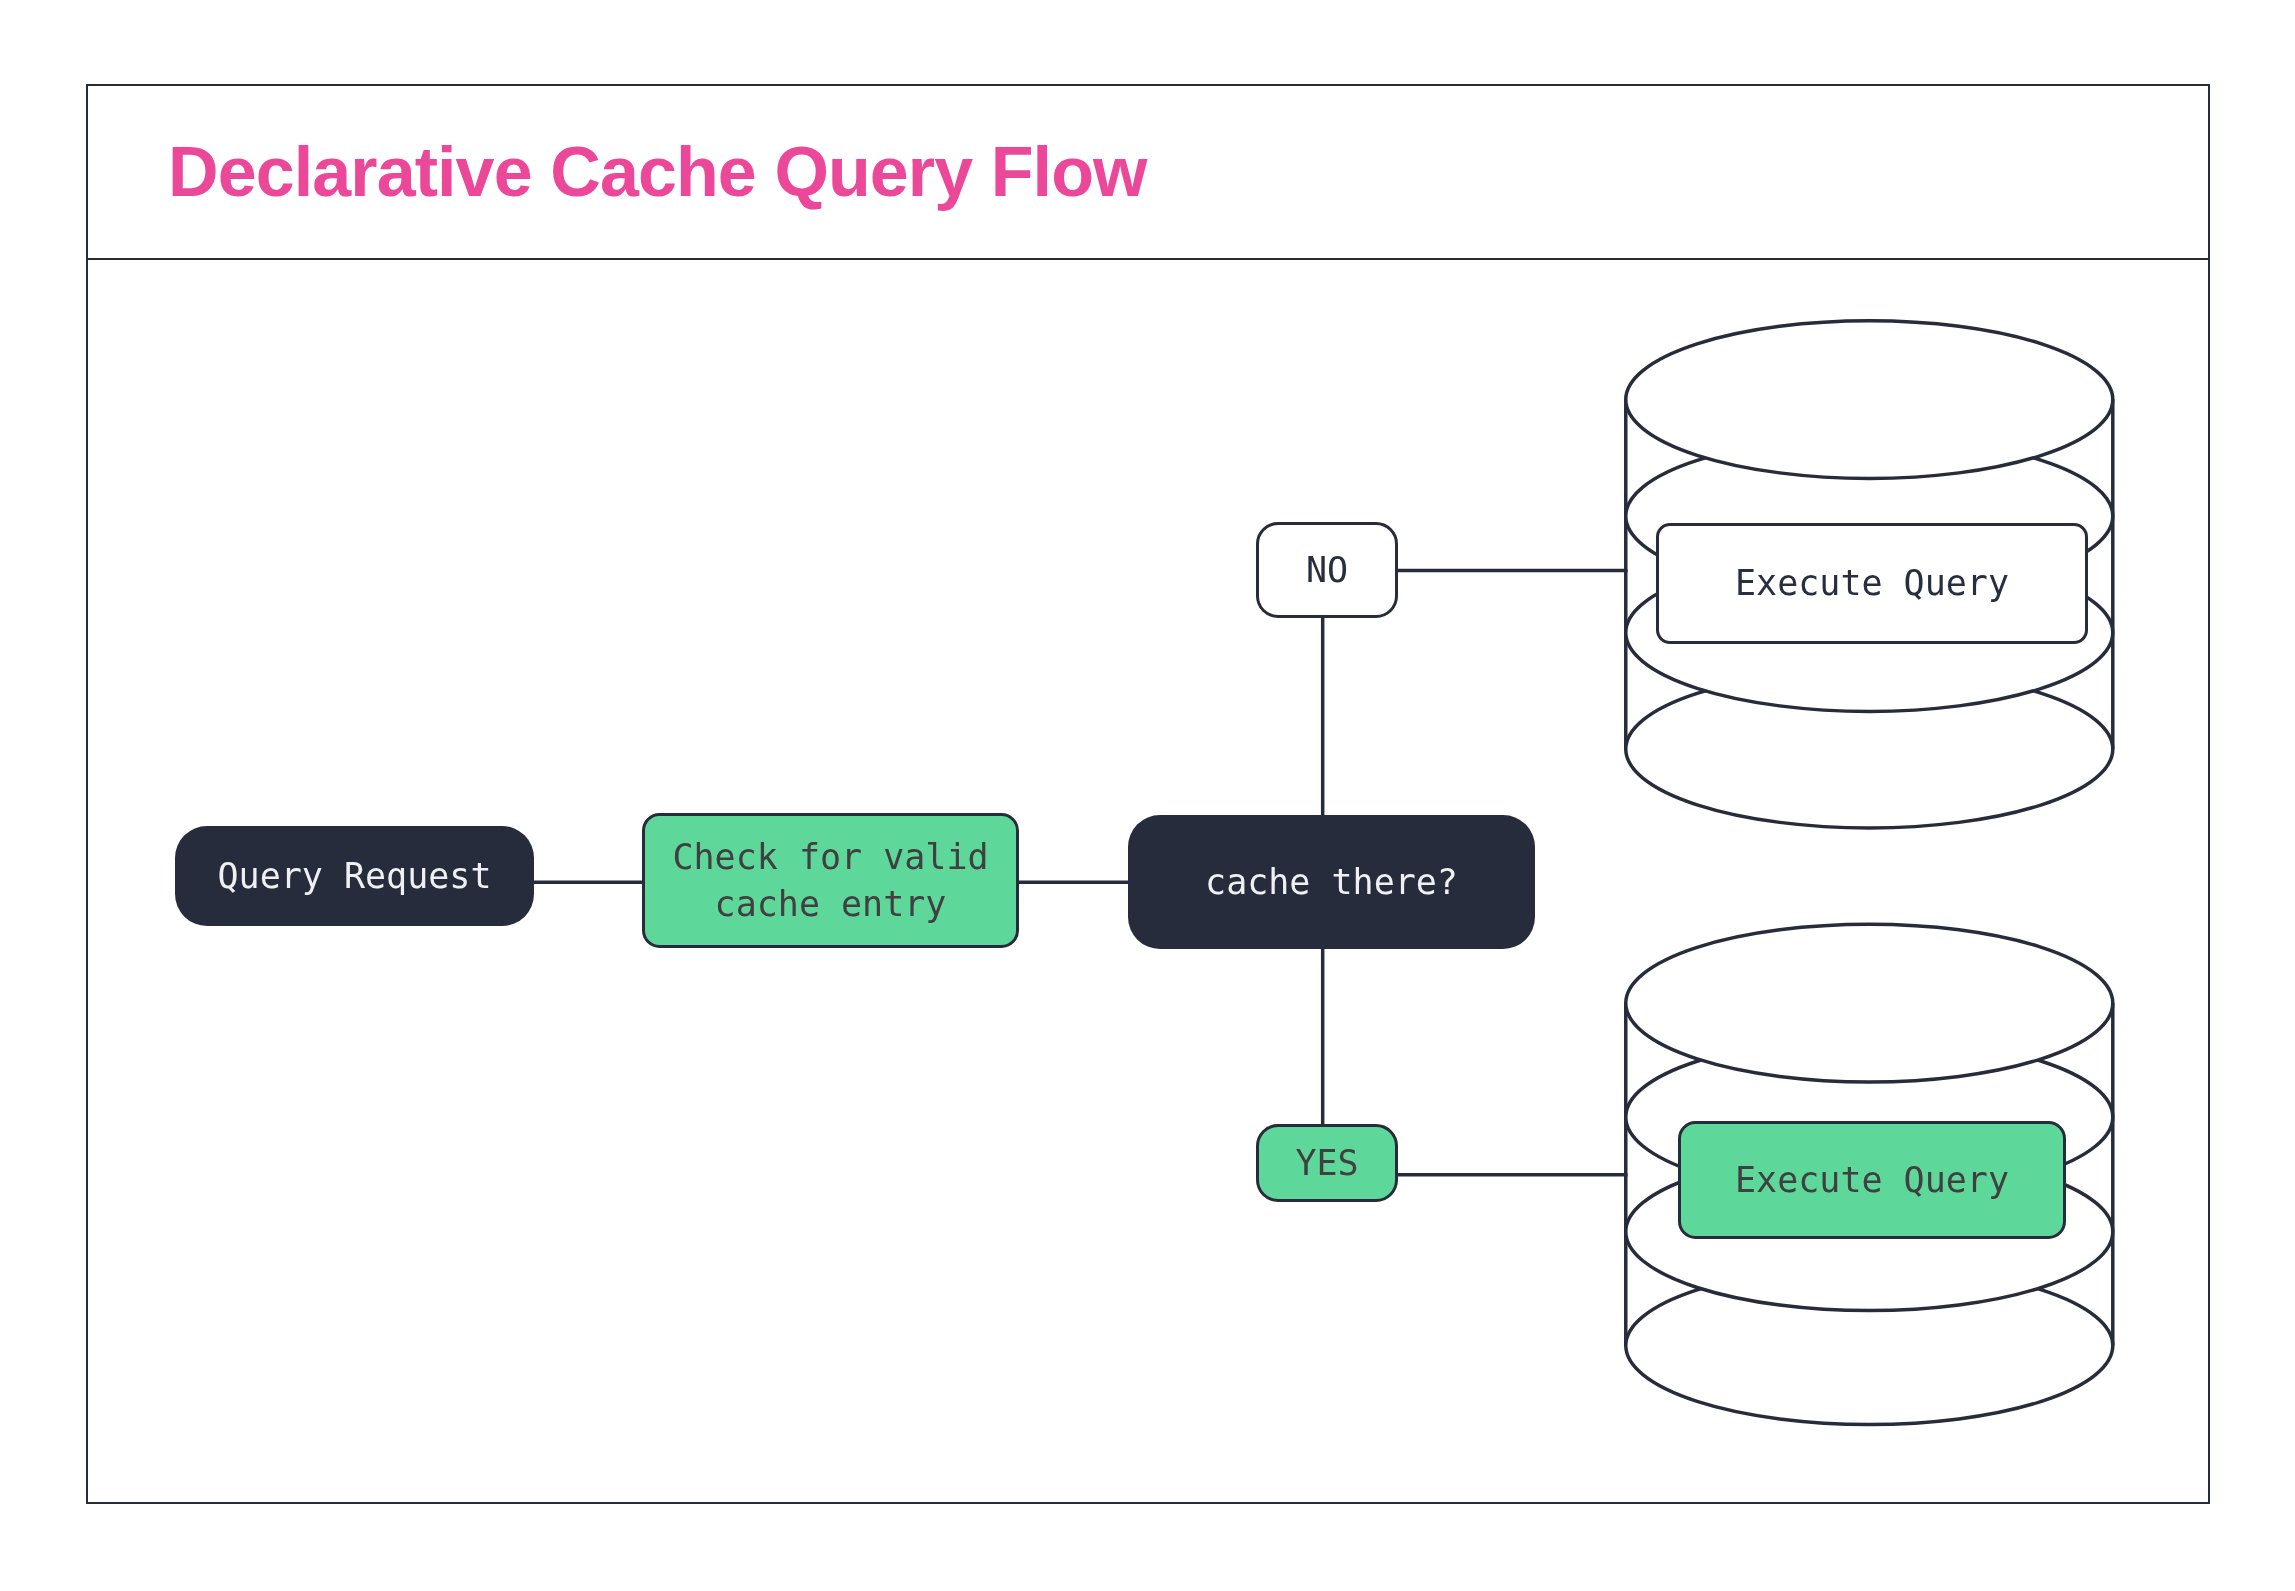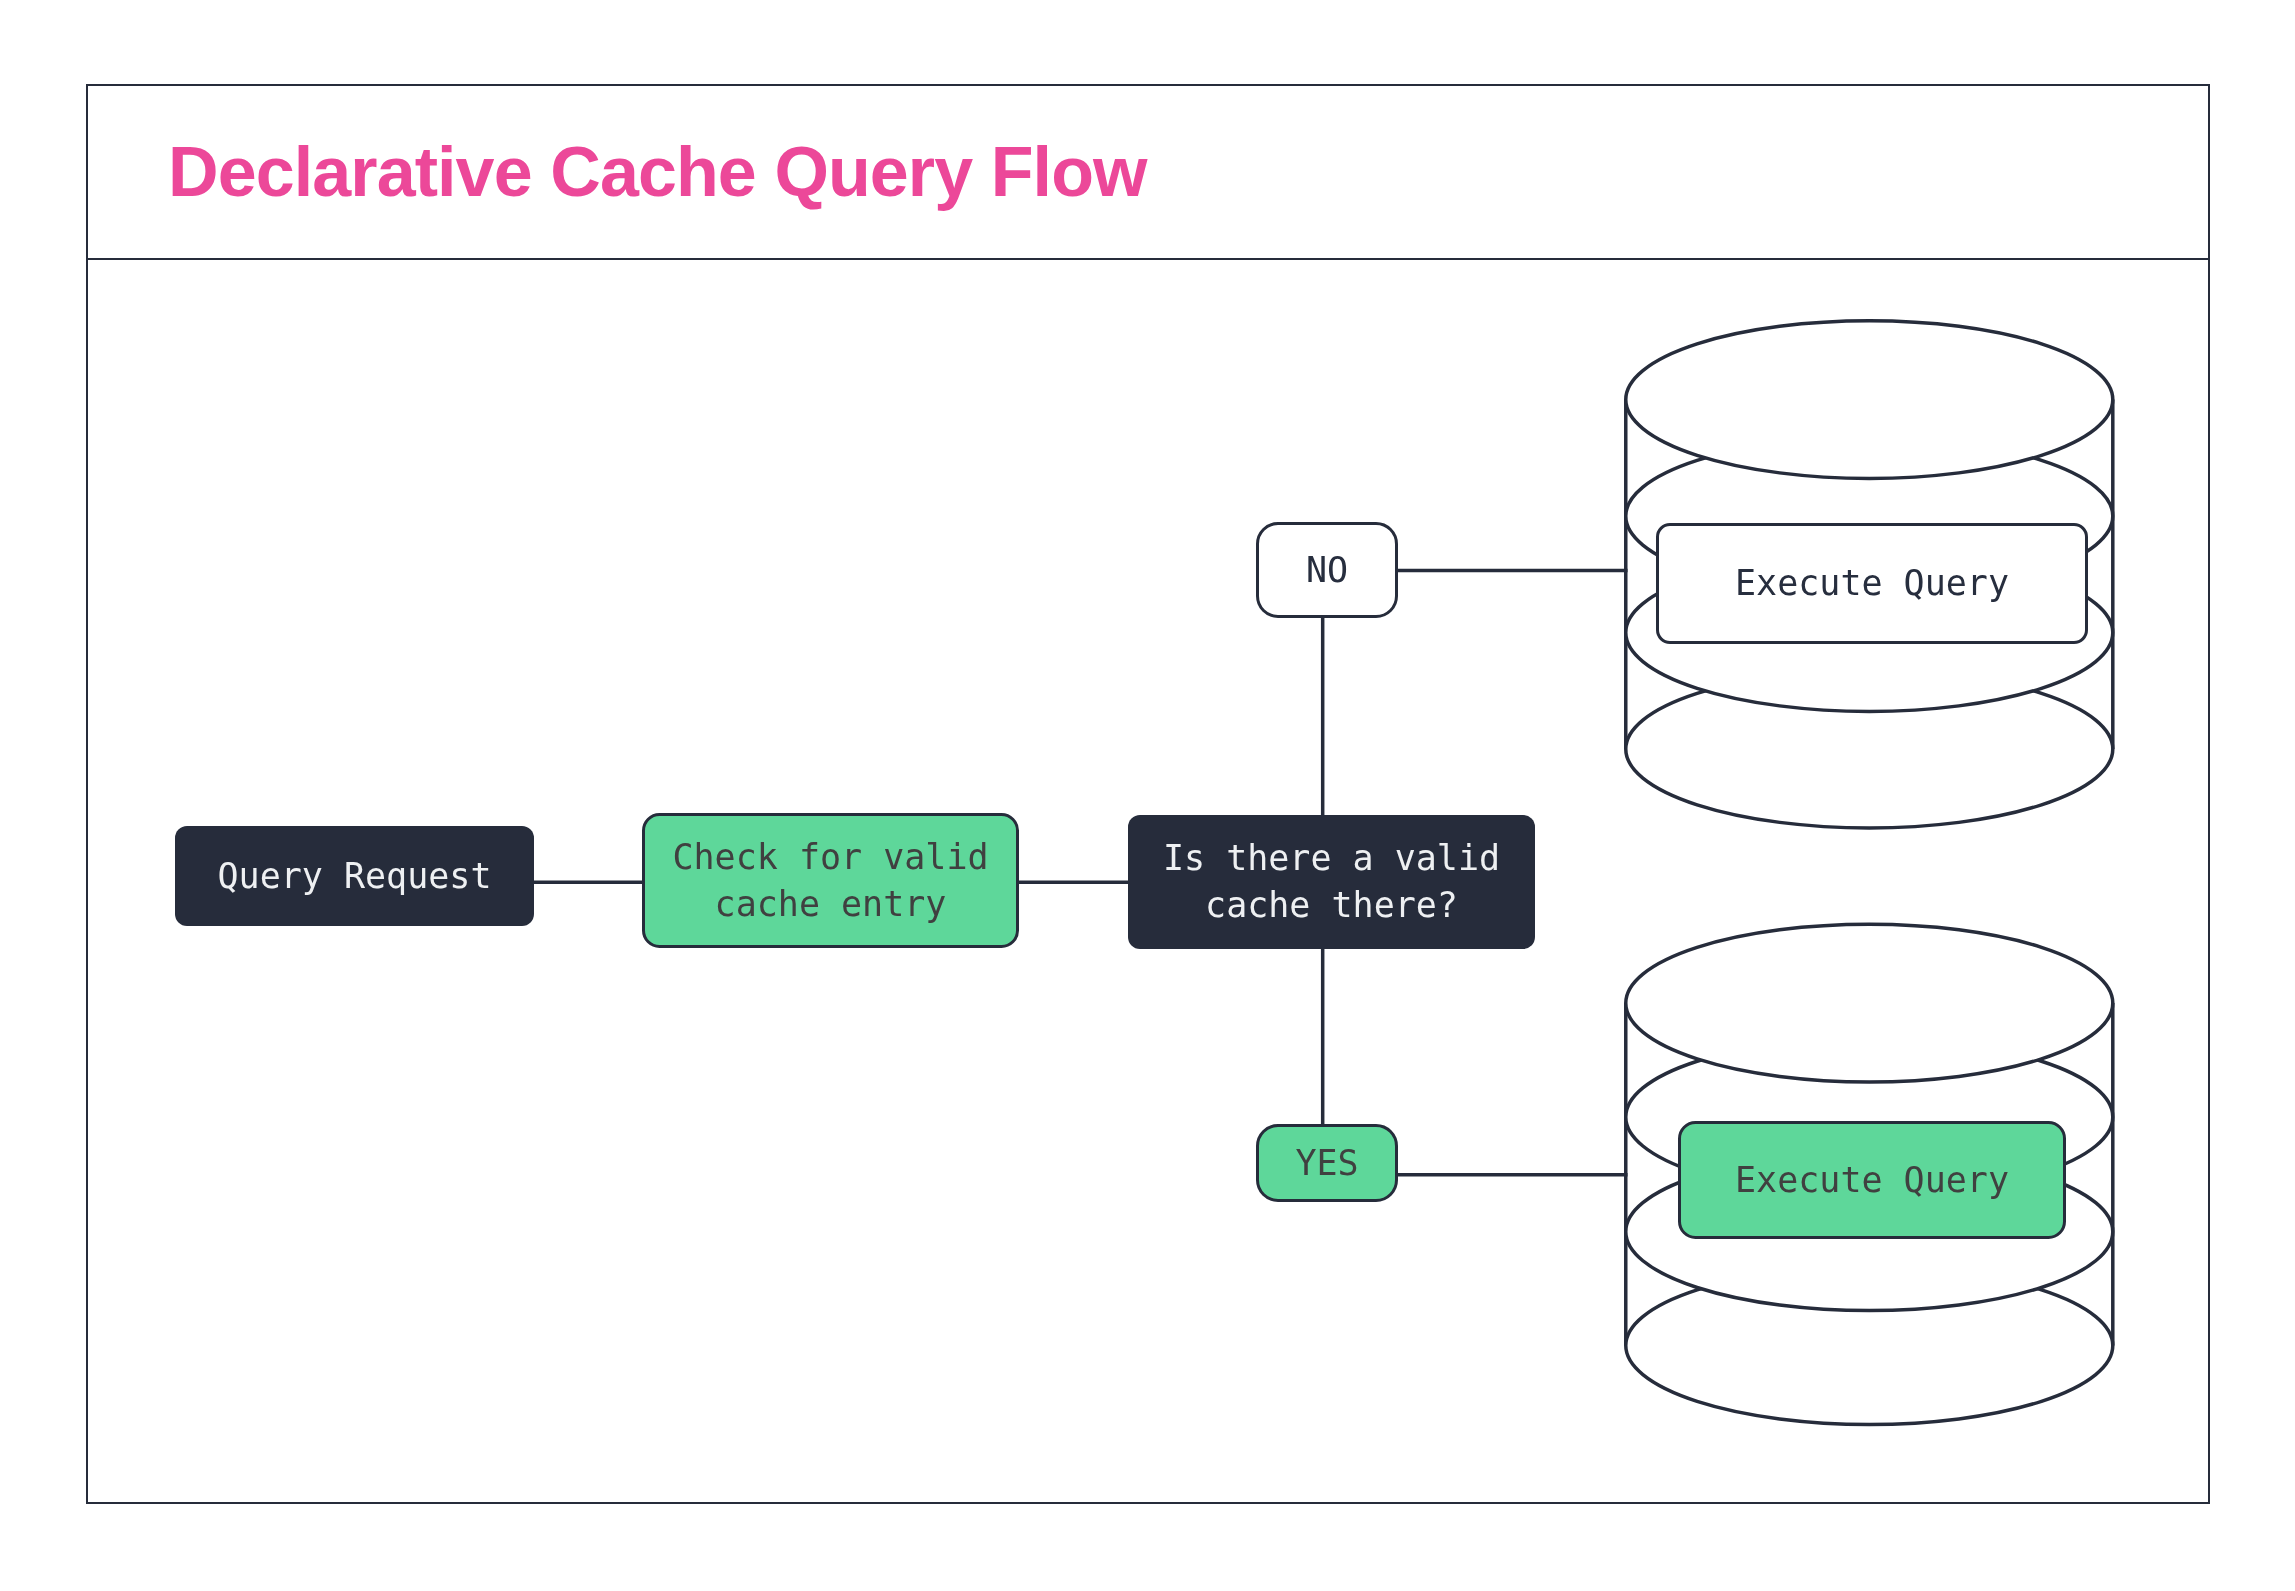--- a/index.html
+++ b/index.html
@@ -52,21 +52,21 @@
     align-items:center;justify-content:center;
     box-sizing:border-box;
     font-size:35px;
     line-height:47px;
     white-space:nowrap;
     text-align:center;
   }
   .node.dark{
     background:var(--ink);
     color:var(--light-text);
-    border-radius:12px;
+    border-radius:32px;
   }
   .node.green{
     background:var(--green);
     color:#404040;
     border:3.5px solid var(--ink);
     border-radius:17.5px;
   }
   .node.white{
     background:var(--paper);
     color:#272e3e;
@@ -121,21 +121,20 @@
 <div class="node dark qr">
   <span>Query Request</span>
 </div>
 
 <div class="node green check">
   <span>Check for valid</span>
   <span>cache entry</span>
 </div>
 
 <div class="node dark decision">
-  <span>Is there a valid</span>
   <span>cache there?</span>
 </div>
 
 <div class="node white small no-node">
   <span>NO</span>
 </div>
 
 <div class="node green small yes-node">
   <span>YES</span>
 </div>

